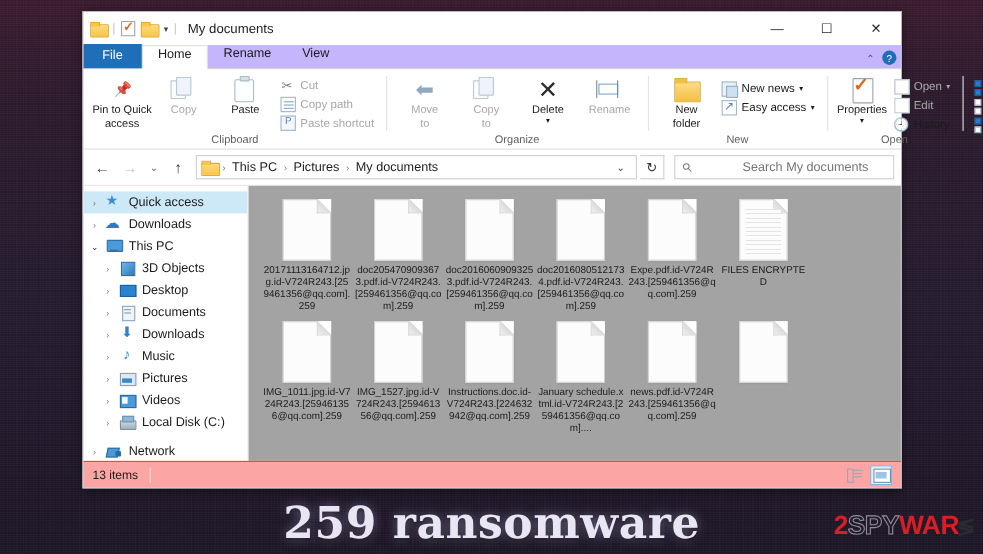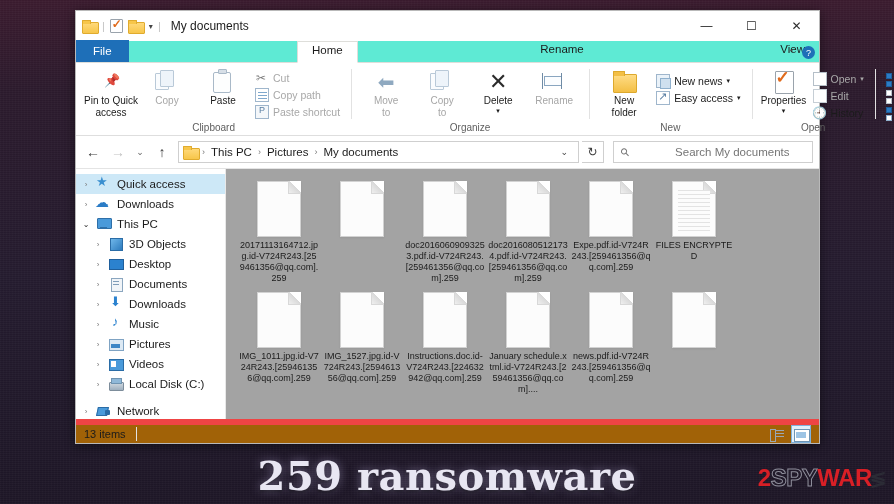--- a/index.html
+++ b/index.html
@@ -68,24 +68,23 @@
   }
   .wc {
     width: 45px; height: 30px; display: flex; align-items: center; justify-content: center;
     font-size: 12px; color: #2b2b2b;
   }
 
   
   .tabs {
     height: 22px; display: flex; align-items: flex-end;
     border-bottom: 1px solid #dededa;
-    background: #5eead4;
+    background: #c4b5fd;
     flex: 0 0 22px;
     position: relative;
-    justify-content: space-between;
   }
   .tab {
     font-size: 11.5px; padding: 0 14px 4px; color: #1b1b1b; height: 22px;
     display:flex; align-items:center;
   }
   .tab.file { background: #1e6fb8; color: #fff; padding: 3px 17px 4px; }
   .tab.active { background:#fff; border:1px solid #dededa; border-bottom:1px solid #fff; margin-bottom:-1px;}
   .ribbon-right {
     position: absolute; right: 4px; bottom: 3px; display: flex; align-items: center; gap: 7px;
   }
@@ -251,21 +250,21 @@
     position: absolute; left: 5px; top: 8px; right: 5px; bottom: 5px;
     background: repeating-linear-gradient(180deg, #e3e3e3 0 1px, #fcfcfc 1px 4px);
   }
   .fname {
     font-size: 9px; line-height: 11px; color: #1b1b1b; text-align: center;
     word-break: break-all; width: 80px;
   }
 
   
   .statusbar {
-    flex: 0 0 24px; border-top: 6px solid #ef4444; background:#a16207;
+    flex: 0 0 24px; border-top: 1px solid #ef4444; background:#fca5a5;
     display: flex; align-items: center; padding: 0 8px; font-size: 11px; color: #1b1b1b;
     position: relative;
   }
   .statusbar .sep { width:1px; height:14px; background:#e2e2e2; margin-left:10px;}
   .viewbtns { position: absolute; right: 8px; display: flex; gap: 4px; align-items:center;}
   .vbtn { width: 20px; height: 18px; display:flex; align-items:center; justify-content:center; }
   .vbtn.active { border: 1px solid #7fb2dd; background:#e2f0fb; }
   .vb-details { width:14px;height:11px; position:relative;}
   .vb-details::before{content:""; position:absolute; left:0; top:0; width:4px; height:11px; border:1px solid #9aa7b3;}
   .vb-details::after{content:""; position:absolute; left:6px; top:1px; width:8px; height:1px; background:#9aa7b3; box-shadow:0 3px 0 #9aa7b3, 0 6px 0 #9aa7b3;}
@@ -593,20 +592,21 @@
         <div class="fileitem">
           <div class="fileicon">
               <span class="fold"></span>
             </div>
           <div class="fname">20171113164712.jpg.id-V724R243.[259461356@qq.com].259</div>
         </div>
         <div class="fileitem">
           <div class="fileicon">
               <span class="fold"></span>
             </div>
+          <div class="fname">doc2054709093673.pdf.id-V724R243.[259461356@qq.com].259</div>
         </div>
         <div class="fileitem">
           <div class="fileicon">
               <span class="fold"></span>
             </div>
           <div class="fname">doc20160609093253.pdf.id-V724R243.[259461356@qq.com].259</div>
         </div>
         <div class="fileitem">
           <div class="fileicon">
               <span class="fold"></span>

